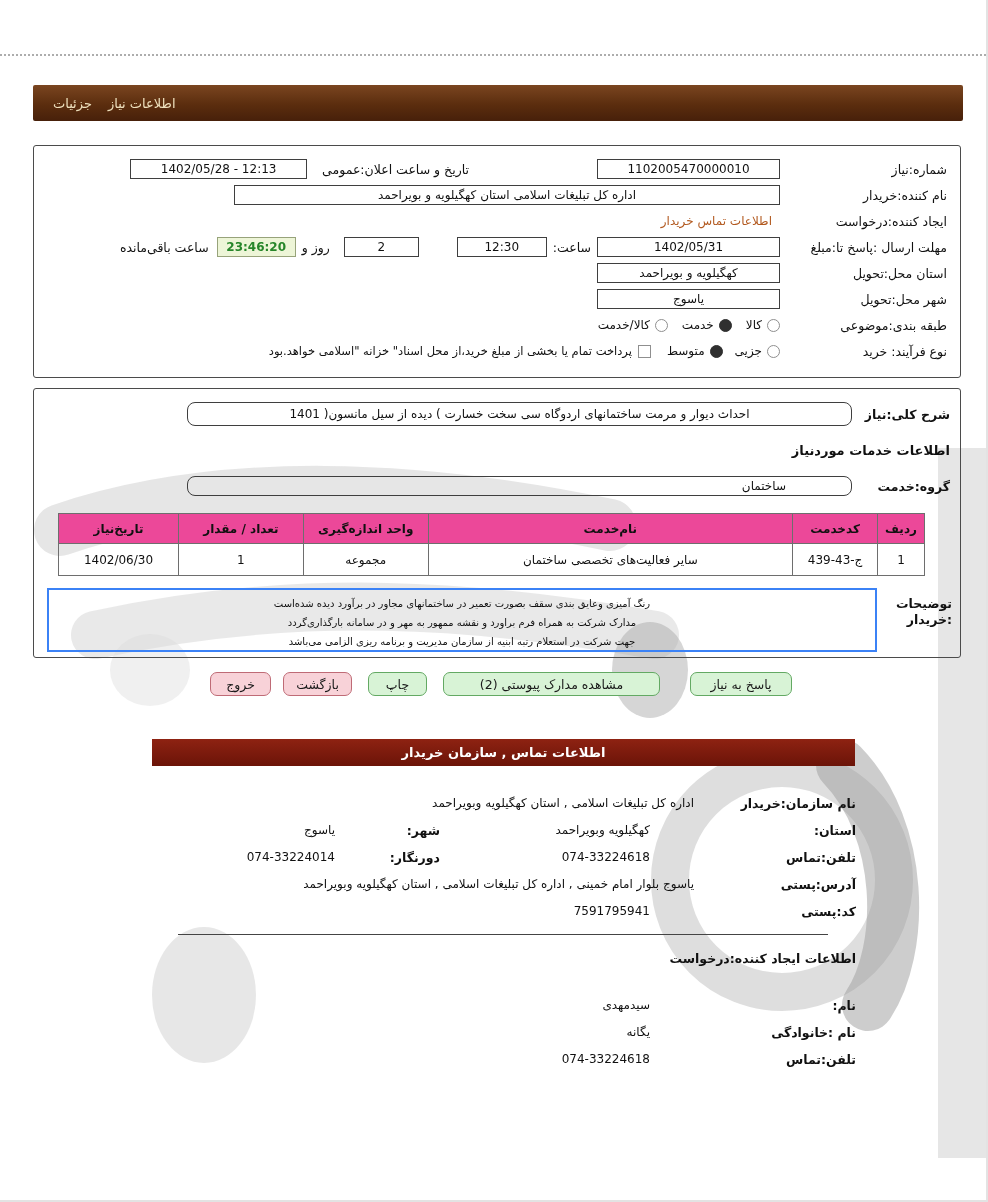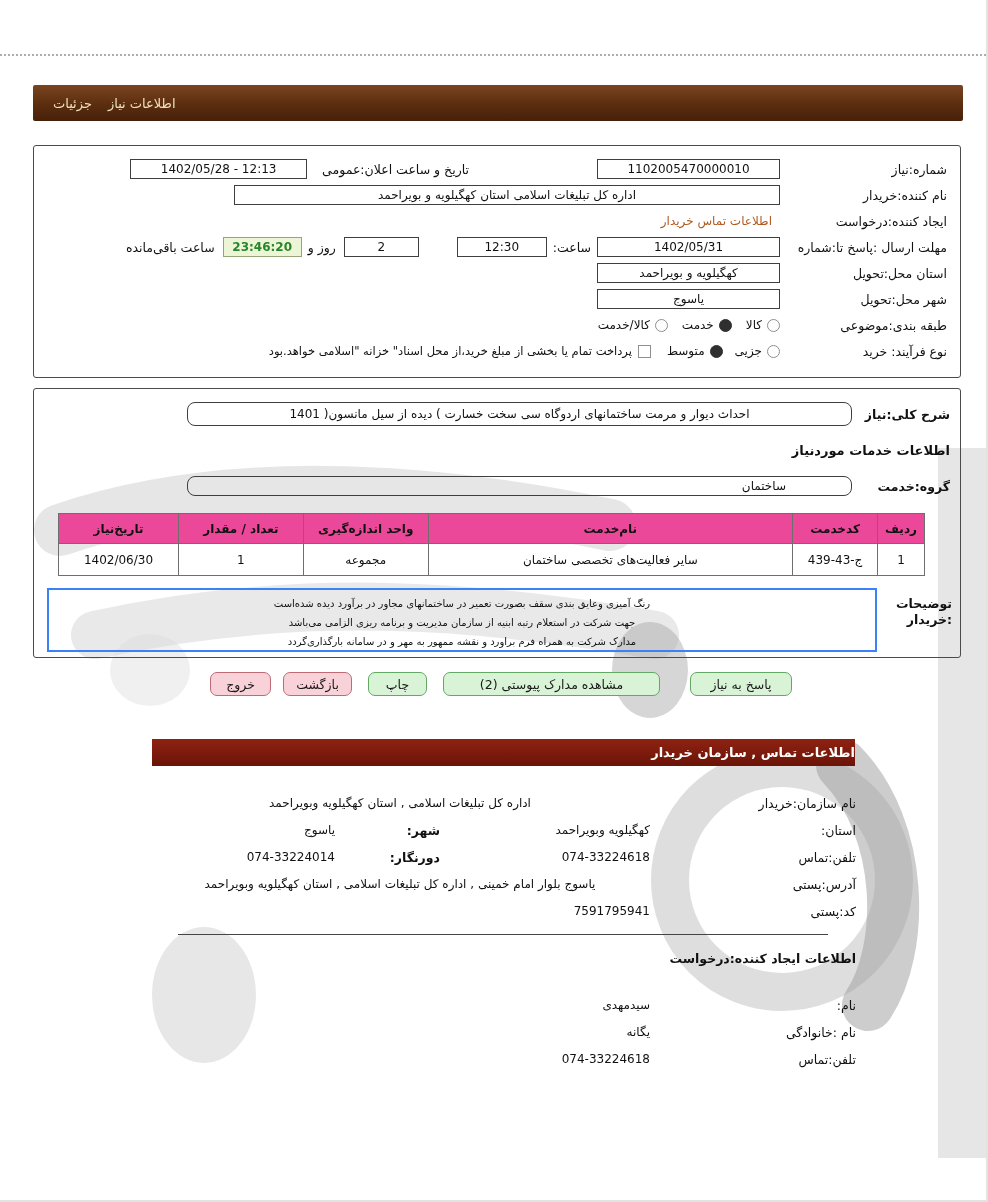--- a/index.html
+++ b/index.html
@@ -63,29 +63,29 @@
   .btnrow { top:672px; left:210px; width:582px; display:flex; }
   .btn { height:24px; border-radius:7px; display:flex; align-items:center; justify-content:center;
     font-size:12.5px; color:#1a1a1a; box-sizing:border-box; cursor:pointer; }
   .btn-green { background:#d8f3d6; border:1px solid #63a963; }
   .btn-pink  { background:#f8d2d8; border:1px solid #bf6b76; }
   .btn-respond{width:102px;margin-left:30px;} .btn-docs{width:217px;margin-left:16px;}
   .btn-print{width:59px;margin-left:16px;} .btn-back{width:69px;margin-left:12px;} .btn-exit{width:61px;}
 
   
   .bar2 { top:739px; left:152px; width:703px; height:27px; color:#fff; font-weight:bold; font-size:13px;
-    display:flex; align-items:center; 
+    display:flex; align-items:center; justify-content:center;
     background:linear-gradient(180deg,#8e2212,#6b1408); }
   .contact { top:788px; left:150px; width:706px; padding-top:8px; }
   .crow { display:flex; align-items:flex-start; min-height:20px; margin-bottom:7px; }
-  .clabel { flex:0 0 118px; font-weight:normal; font-size:12.5px; text-align:right; }
+  .clabel { flex:0 0 118px; font-weight:bold; font-size:12.5px; text-align:right; }
   .cval { flex:0 0 210px; margin-right:88px; text-align:right; }
   .clabel2 { flex:0 0 75px; font-weight:bold; font-size:12.5px; text-align:right; }
   .cval2 { flex:0 0 110px; margin-right:30px; text-align:right; }
-  .cval-wide { flex:1; margin-right:88px; text-align:center; }
+  .cval-wide { flex:1; margin-right:44px; text-align:right; }
   .chr { border:0; border-top:1px solid #444; margin:10px 28px 16px 28px; }
   .cheading { font-weight:bold; font-size:12.5px; text-align:right; margin-bottom:32px; }
 </style>
 </head>
 <body>
 
 <div class="page">
 
   <div class="dotted-rule"></div>
 
@@ -120,26 +120,26 @@
       <span class="flabel">نام کننده:خریدار</span>
       <span class="box w546">اداره کل تبلیغات اسلامی استان کهگیلویه و بویراحمد</span>
     </div>
 
     <div class="frow">
       <span class="flabel">ایجاد کننده:درخواست</span>
       <span class="link" style="margin-right:8px;">اطلاعات تماس خریدار</span>
     </div>
 
     <div class="frow">
-      <span class="flabel">مهلت ارسال :پاسخ تا:شماره</span>
+      <span class="flabel">مهلت ارسال :پاسخ تا:مبلغ</span>
       <span class="box w183 ltr">1402/05/31</span>
       <span class="inline-lbl" style="margin-right:6px;">ساعت:</span>
       <span class="box w90 ltr" style="margin-right:6px;">12:30</span>
       <span class="box w75" style="margin-right:38px;">2</span>
-      <span class="inline-lbl" style="margin-right:8px;text-align:center;">روز و</span>
+      <span class="inline-lbl" style="margin-right:14px;text-align:center;">روز و</span>
       <span class="box w79 countdown ltr" style="margin-right:6px;">23:46:20</span>
       <span class="inline-lbl" style="margin-right:8px;">ساعت باقی‌مانده</span>
     </div>
 
     <div class="frow">
       <span class="flabel">استان محل:تحویل</span>
       <span class="box w183">کهگیلویه و بویراحمد</span>
     </div>
 
     <div class="frow">
@@ -228,22 +228,22 @@
       </table>
     </div>
 
     <div class="notesrow">
       <span class="noteslabel">
         <span style="display:block;">توضیحات</span>
         <span style="display:block;">:خریدار</span>
       </span>
       <div class="notesbox">
         <div>رنگ آمیزی وعایق بندی سقف بصورت تعمیر در ساختمانهای مجاور در برآورد دیده شده‌است</div>
+        <div>مدارک شرکت به همراه فرم براورد و نقشه ممهور به مهر و در سامانه بارگذاری‌گردد</div>
         <div>جهت شرکت در استعلام رتبه ابنیه از سازمان مدیریت و برنامه ریزی الزامی می‌باشد</div>
-        <div>مدارک شرکت به همراه فرم براورد و نقشه ممهور به مهر و در سامانه بارگذاری‌گردد</div>
       </div>
     </div>
 
   </div>
 
   <div class="btnrow z">
     <div class="btn btn-green btn-respond">پاسخ به نیاز</div>
     <div class="btn btn-green btn-docs">مشاهده مدارک پیوستی (2)</div>
     <div class="btn btn-green btn-print">چاپ</div>
     <div class="btn btn-pink btn-back">بازگشت</div>

